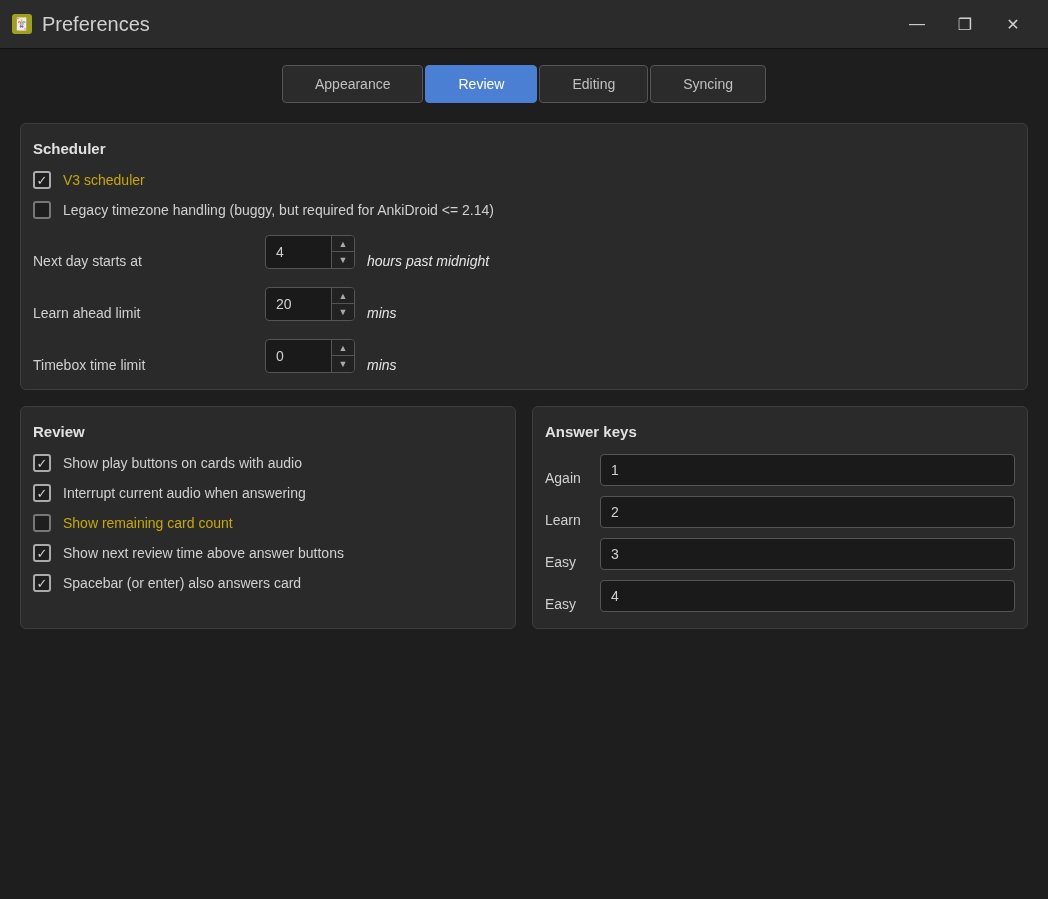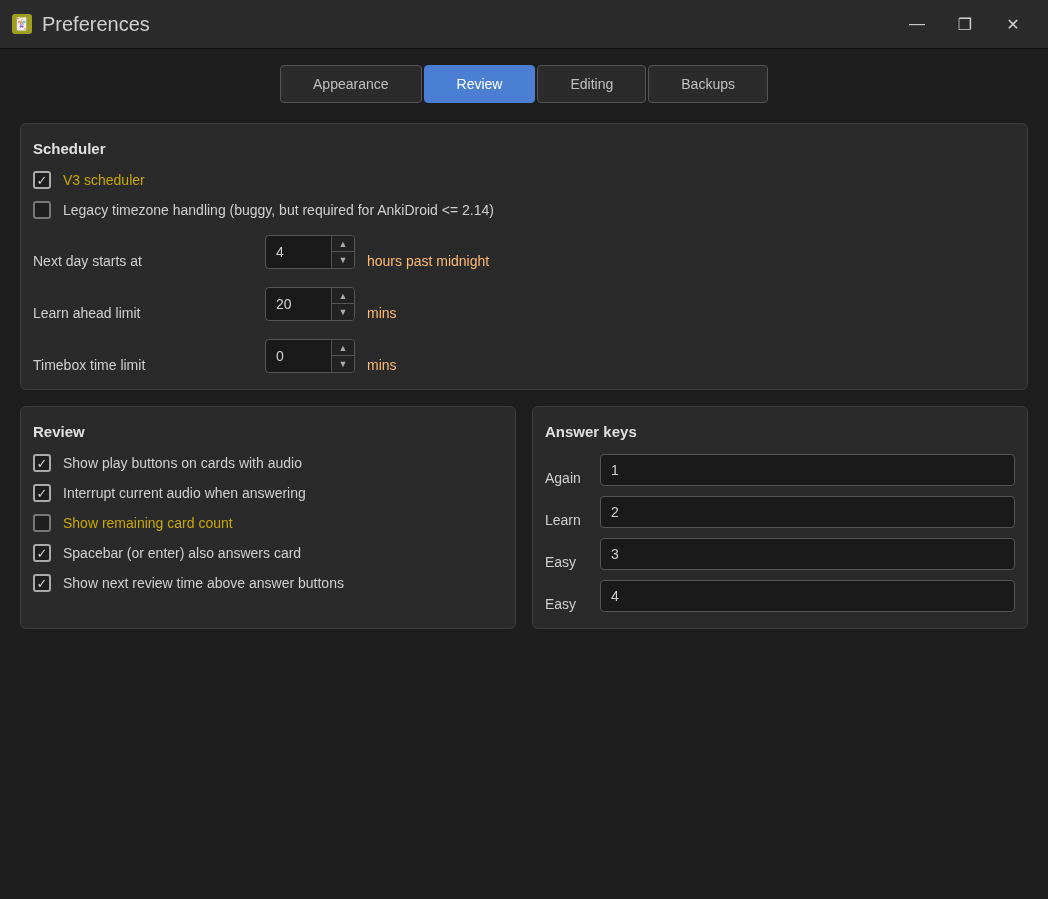--- a/index.html
+++ b/index.html
@@ -174,21 +174,22 @@
       display: flex;
       align-items: center;
       justify-content: center;
       cursor: pointer;
       color: #aaa;
       font-size: 9px;
       background: #222;
     }
     .spinbox-arrow:first-child { border-bottom: 1px solid #555; }
     .spinbox-unit {
-      color: #fdba74;
+      color: #e5e5e5;
+      font-style: italic;
     }
 
     
     .two-col {
       display: flex;
       gap: 16px;
     }
     .two-col .panel {
       flex: 1;
     }
@@ -230,21 +231,21 @@
     <button class="titlebar-btn close">✕</button>
   </div>
 </div>
 
 <div class="content">
 
   <div class="tabs">
     <button class="tab">Appearance</button>
     <button class="tab active">Review</button>
     <button class="tab">Editing</button>
-    <button class="tab">Backups</button>
+    <button class="tab">Syncing</button>
   </div>
 
   <div class="panel">
     <div class="panel-title">Scheduler</div>
 
     <div class="checkbox-row">
       <div class="custom-checkbox checked"></div>
       <span class="checkbox-label yellow">V3 scheduler</span>
     </div>
 
@@ -304,25 +305,25 @@
       <div class="checkbox-row">
         <div class="custom-checkbox checked"></div>
         <span class="checkbox-label">Interrupt current audio when answering</span>
       </div>
       <div class="checkbox-row">
         <div class="custom-checkbox"></div>
         <span class="checkbox-label yellow">Show remaining card count</span>
       </div>
       <div class="checkbox-row">
         <div class="custom-checkbox checked"></div>
+        <span class="checkbox-label">Show next review time above answer buttons</span>
+      </div>
+      <div class="checkbox-row">
+        <div class="custom-checkbox checked"></div>
         <span class="checkbox-label">Spacebar (or enter) also answers card</span>
-      </div>
-      <div class="checkbox-row">
-        <div class="custom-checkbox checked"></div>
-        <span class="checkbox-label">Show next review time above answer buttons</span>
       </div>
     </div>
 
     <div class="panel">
       <div class="panel-title">Answer keys</div>
 
       <div class="answer-key-row">
         <span class="answer-key-label">Again</span>
         <input class="answer-key-input" type="text" value="1" style="">
       </div>

